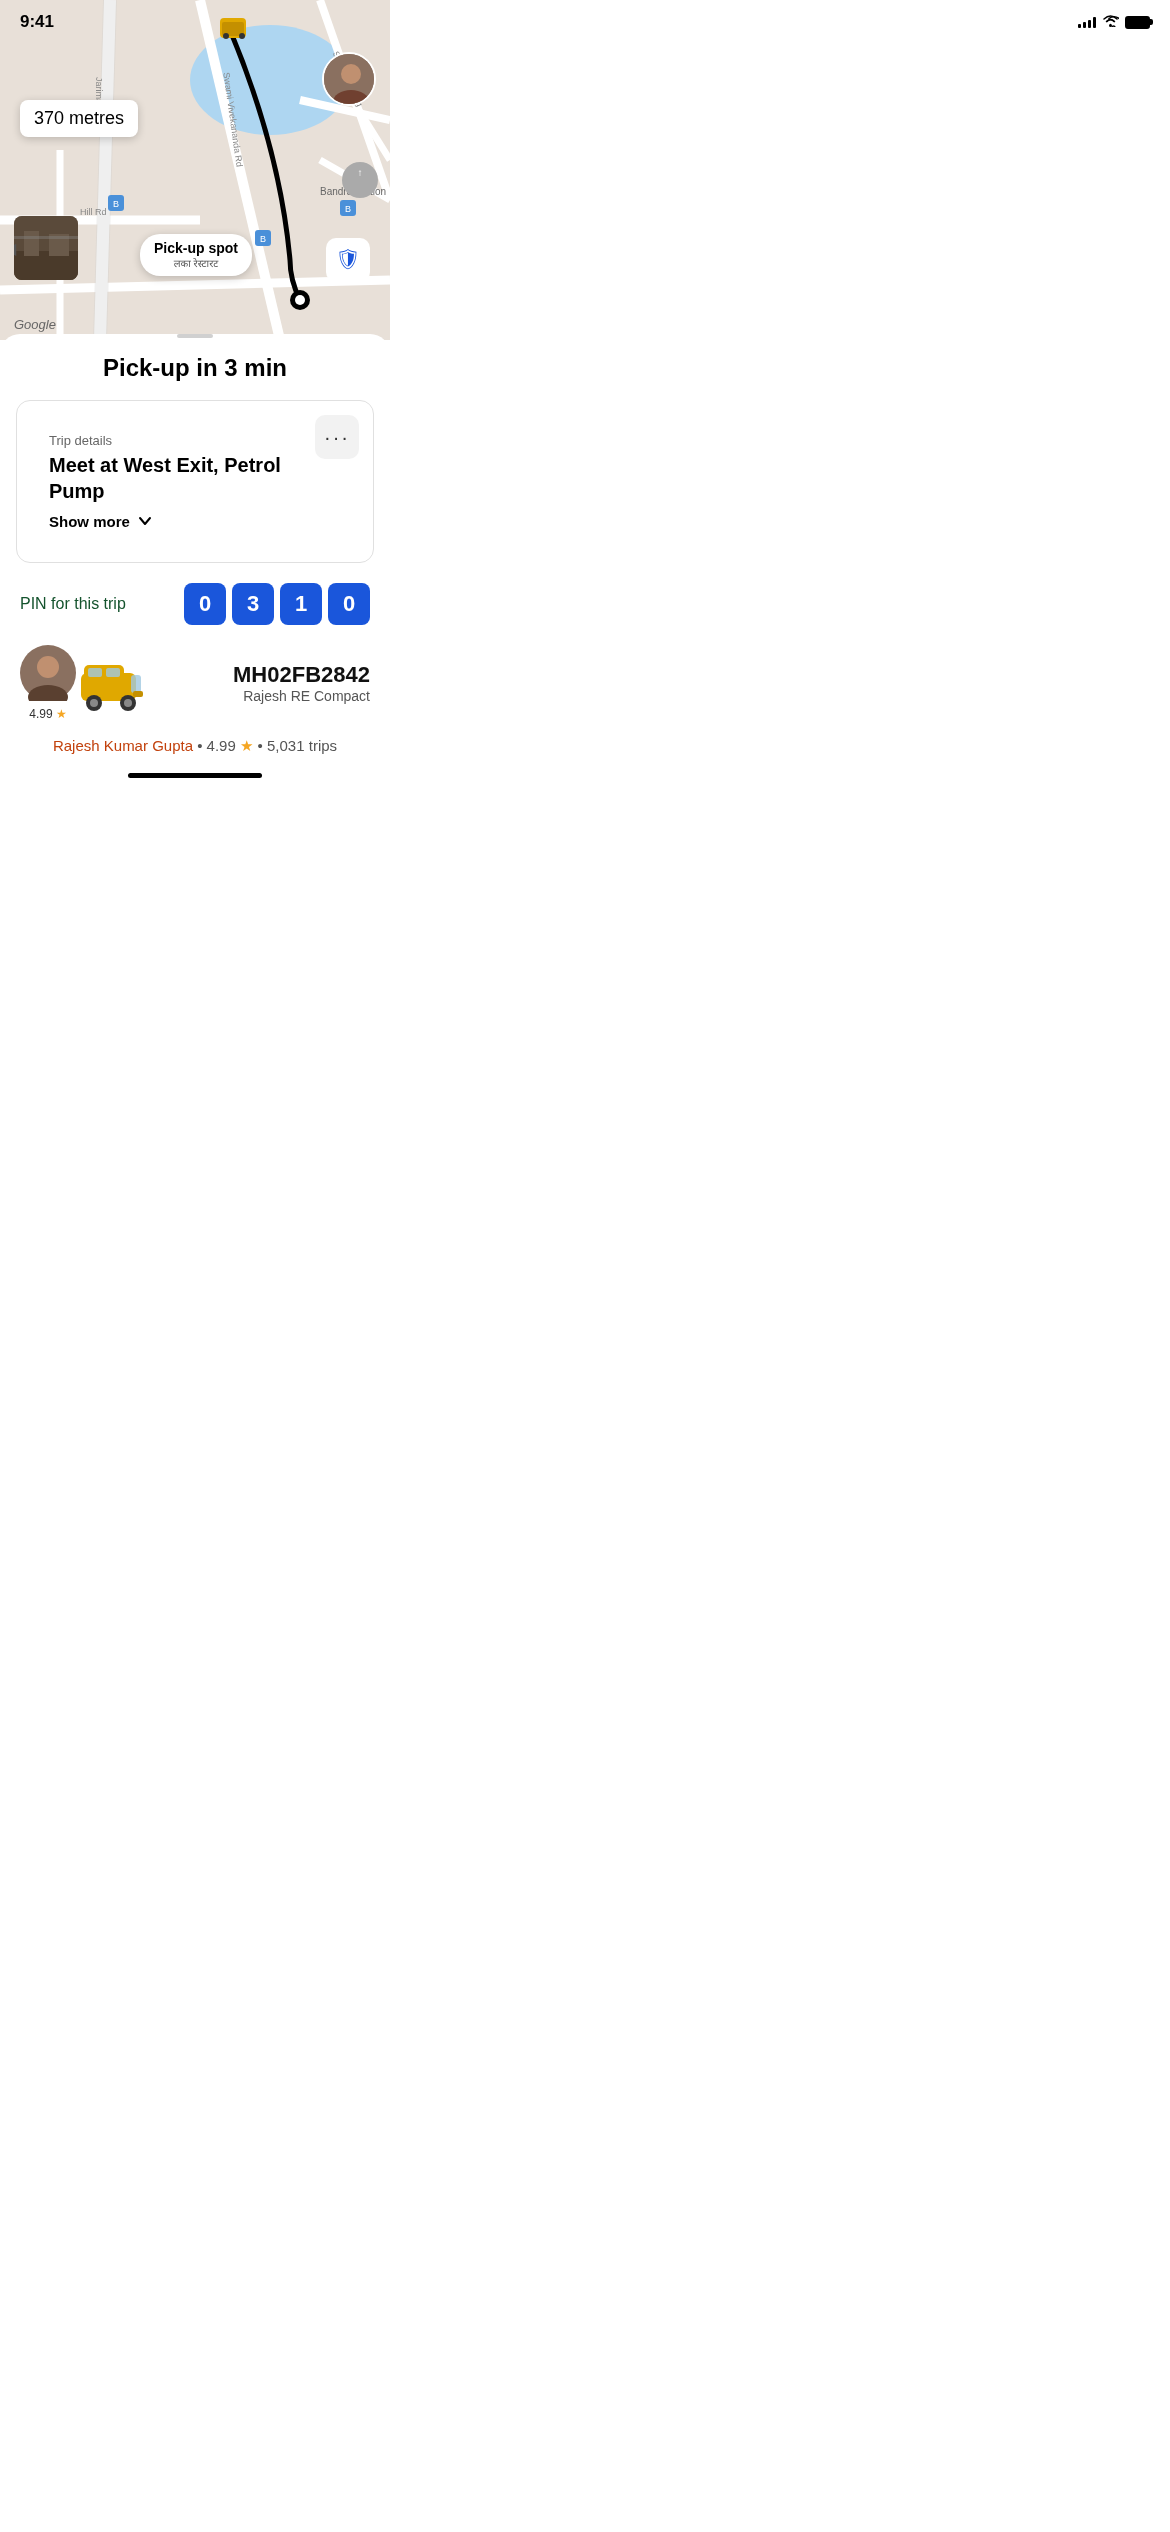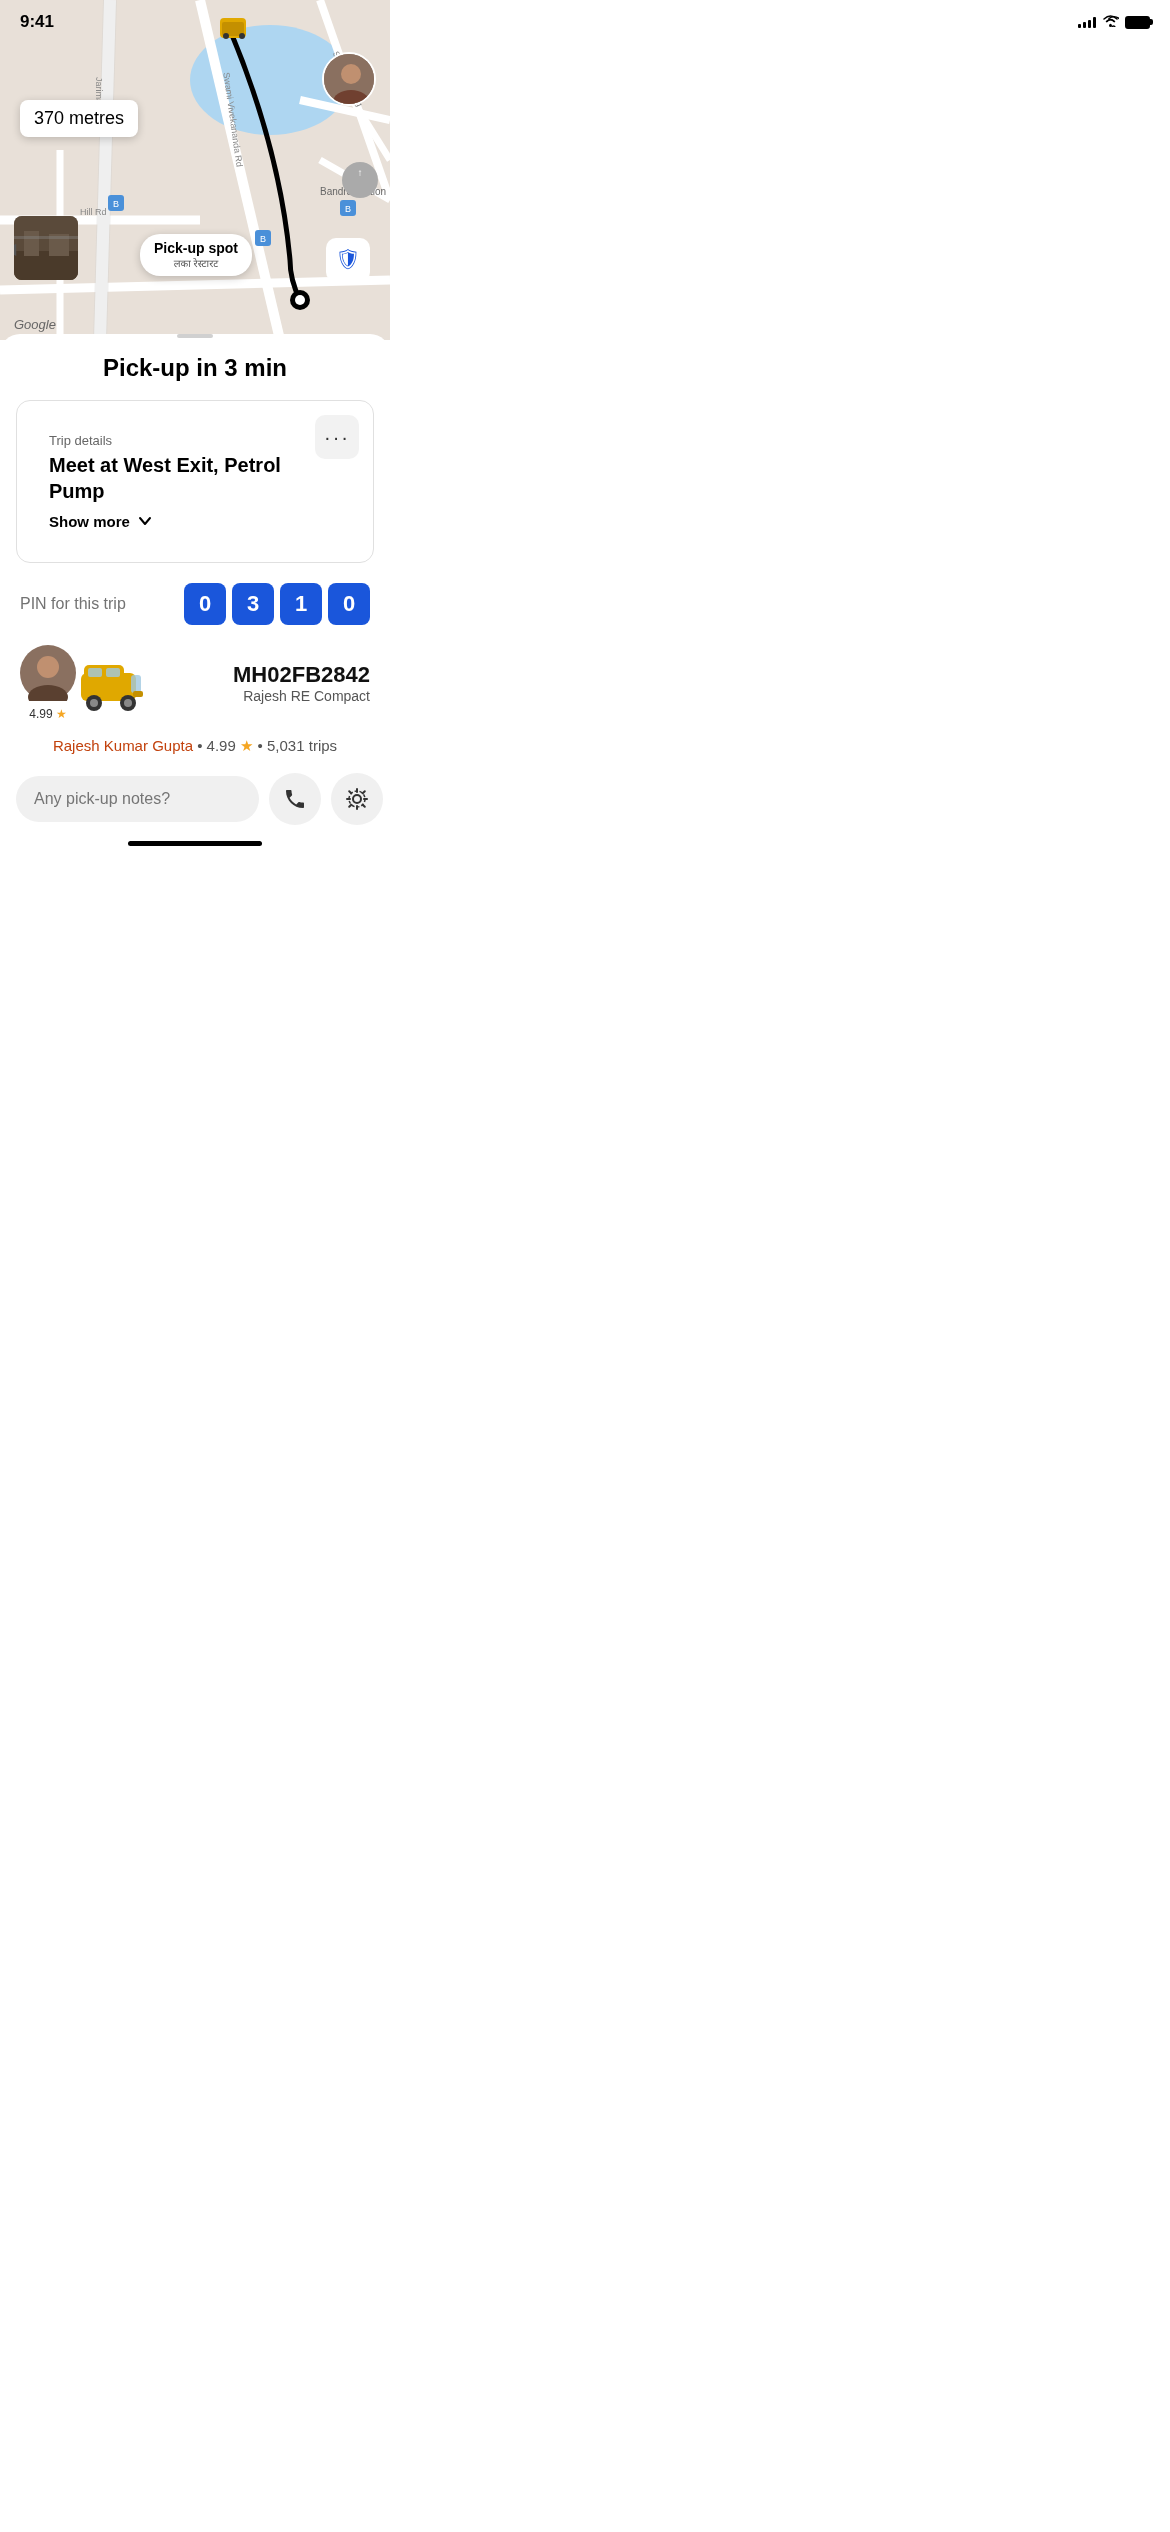--- a/index.html
+++ b/index.html
@@ -218,21 +218,21 @@
     
     .pin-row {
       display: flex;
       align-items: center;
       justify-content: space-between;
       padding: 0 20px;
       margin-bottom: 20px;
     }
     .pin-label {
       font-size: 16px;
-      color: #737373;
+      color: #14532d;
     }
     .pin-digits {
       display: flex;
       gap: 6px;
     }
     .pin-digit {
       width: 42px;
       height: 42px;
       background: #1a56db;
       border-radius: 8px;
@@ -527,40 +527,15 @@
 
   <div class="driver-name-row">
     <a href="#" class="driver-name-link">Rajesh Kumar Gupta</a>
     <span> • </span>
     <span>4.99</span>
     <span style="color:#f5a623;">★</span>
     <span> • </span>
     <span>5,031 trips</span>
   </div>
 
-  <div class="action-bar">
-    <input class="pickup-notes-input" type="text" placeholder="Any pick-up notes?" style="">
-
-    <button class="action-btn">
-      <svg width="24" height="24" viewBox="0 0 24 24">
-        <path d="M6.6 10.8c1.4 2.8 3.8 5.1 6.6 6.6l2.2-2.2c.3-.3.7-.4 1-.2 1.1.4 2.3.6 3.6.6.6 0 1 .4 1 1V20c0 .6-.4 1-1 1-9.4 0-17-7.6-17-17 0-.6.4-1 1-1h3.5c.6 0 1 .4 1 1 0 1.3.2 2.5.6 3.6.1.3 0 .7-.2 1L6.6 10.8z" fill="#333"></path>
-      </svg>
-    </button>
-
-    <button class="action-btn">
-      <svg width="24" height="24" viewBox="0 0 24 24">
-        <circle cx="12" cy="12" r="4" fill="none" stroke="#333" stroke-width="2"></circle>
-        <line x1="12" y1="2" x2="12" y2="5" stroke="#333" stroke-width="2" stroke-linecap="round"></line>
-        <line x1="12" y1="19" x2="12" y2="22" stroke="#333" stroke-width="2" stroke-linecap="round"></line>
-        <line x1="2" y1="12" x2="5" y2="12" stroke="#333" stroke-width="2" stroke-linecap="round"></line>
-        <line x1="19" y1="12" x2="22" y2="12" stroke="#333" stroke-width="2" stroke-linecap="round"></line>
-        <line x1="4.2" y1="4.2" x2="6.3" y2="6.3" stroke="#333" stroke-width="2" stroke-linecap="round"></line>
-        <line x1="17.7" y1="17.7" x2="19.8" y2="19.8" stroke="#333" stroke-width="2" stroke-linecap="round"></line>
-        <line x1="19.8" y1="4.2" x2="17.7" y2="6.3" stroke="#333" stroke-width="2" stroke-linecap="round"></line>
-        <line x1="6.3" y1="17.7" x2="4.2" y2="19.8" stroke="#333" stroke-width="2" stroke-linecap="round"></line>
-
-        <circle cx="12" cy="12" r="8" fill="none" stroke="#333" stroke-width="1.5" stroke-dasharray="3 2"></circle>
-      </svg>
-    </button>
-  </div>
 
   <div class="home-indicator"></div>
 </div>
 
 </body></html>

